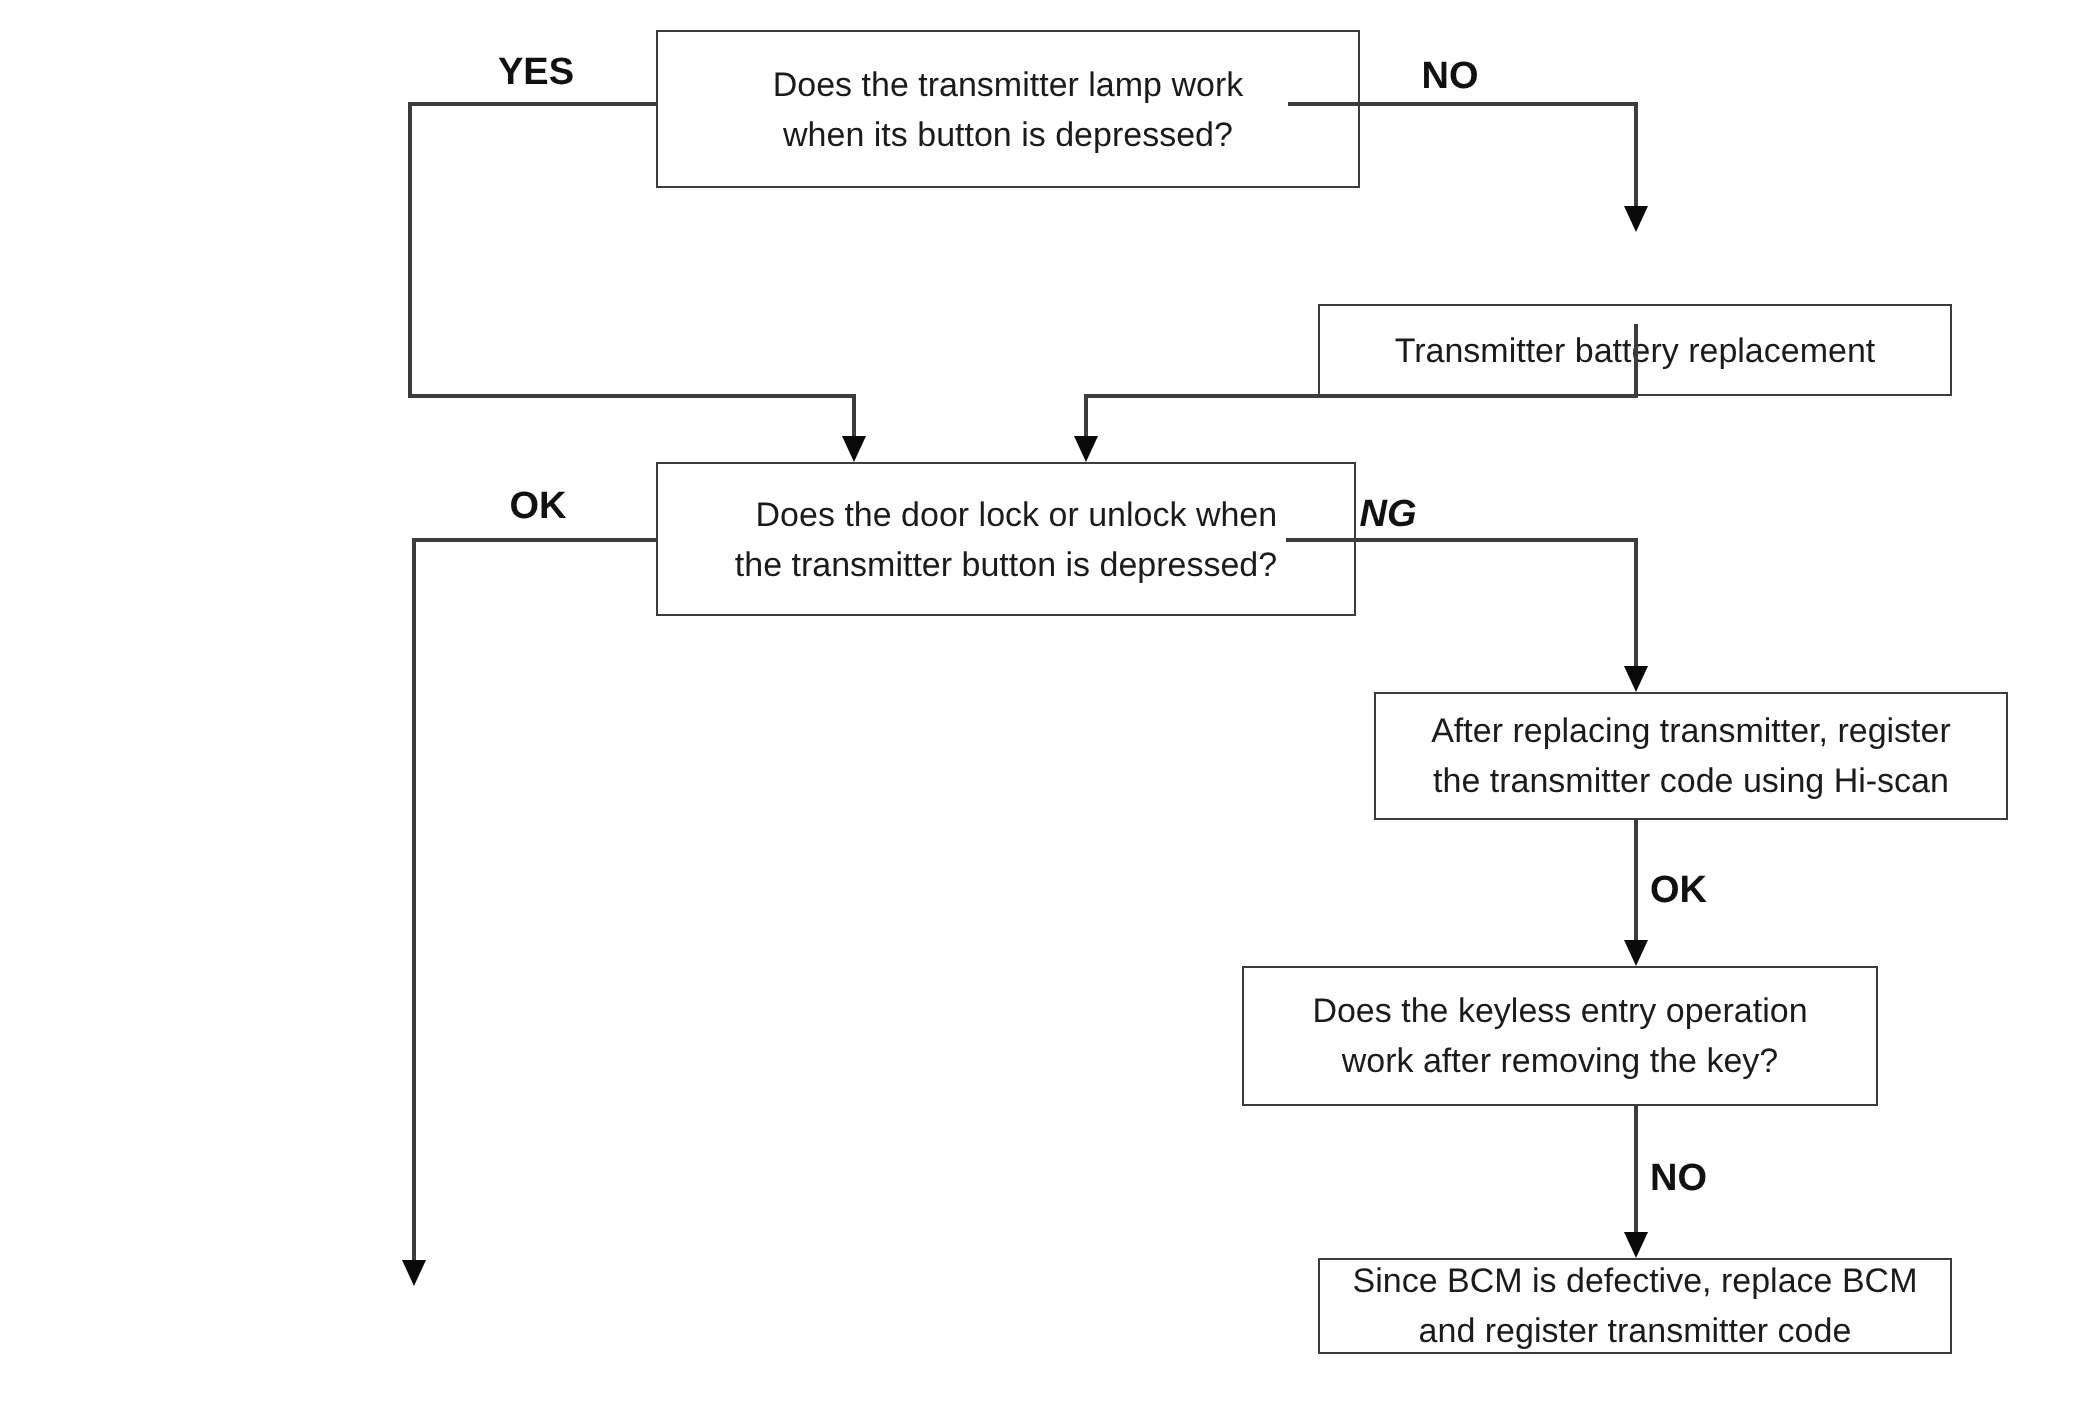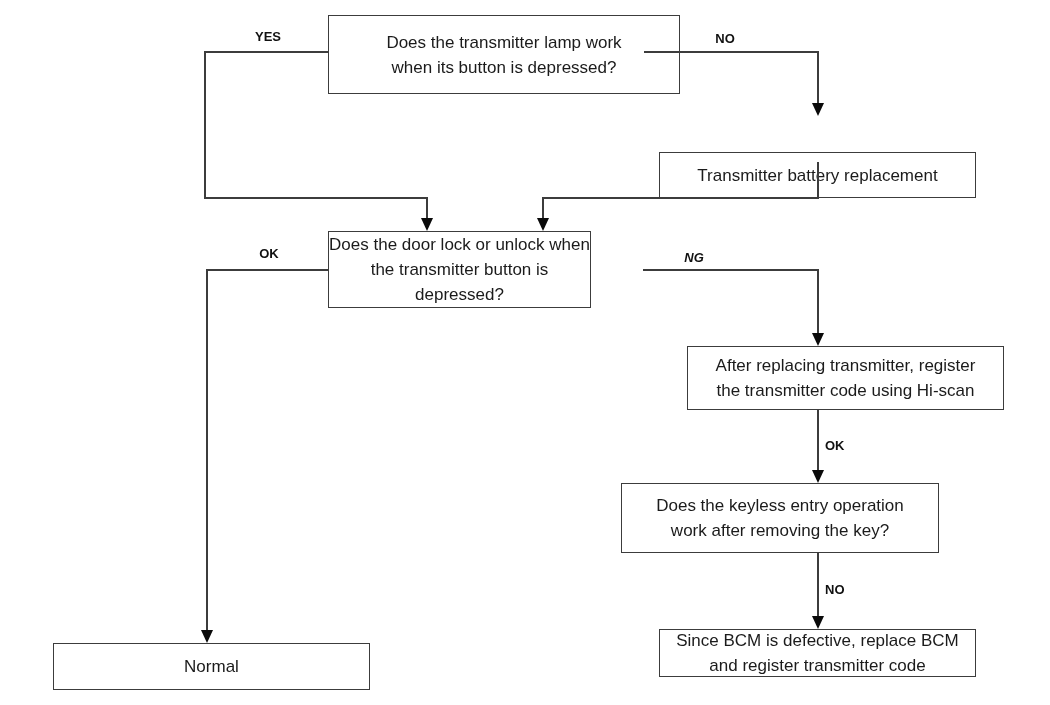--- a/index.html
+++ b/index.html
@@ -30,62 +30,59 @@
   }
   .seg{position:absolute;background:var(--line);}
   .arrow{
     position:absolute;width:0;height:0;
     border-left:6px solid transparent;
     border-right:6px solid transparent;
     border-top:13px solid var(--arrow);
   }
   .lbl{
     position:absolute;
-    font-weight:bold;font-size:13px;line-height:20px;
+    font-weight:bold;font-size:19px;line-height:20px;
     color:#111;
   }
   .lbl.center{width:60px;text-align:center;}
 </style>
 </head>
 <body>
 
 <div class="canvas">
 
   <div class="node" style="left:328px;top:15px;width:352px;height:79px;">
     <span>Does the transmitter lamp work
 when its button is depressed?</span>
   </div>
 
   <div class="node" style="left:659px;top:116px;width:317px;height:46px;margin-top:36px;">
     <span>Transmitter battery replacement</span>
   </div>
 
-  <div class="node" style="left:328px;top:231px;width:263px;height:77px;">
+  <div class="node" style="left:328px;top:231px;width:350px;height:77px;text-align:right;">
     <span>Does the door lock or unlock when
 the transmitter button is depressed?</span>
   </div>
 
   <div class="node" style="left:659px;top:346px;width:317px;height:64px;margin-left:28px;">
     <span>After replacing transmitter, register
 the transmitter code using Hi-scan</span>
   </div>
 
   <div class="node" style="left:621px;top:483px;width:318px;height:70px;">
     <span>Does the keyless entry operation
 work after removing the key?</span>
   </div>
 
   <div class="node" style="left:659px;top:629px;width:317px;height:48px;">
     <span>Since BCM is defective, replace BCM
 and register transmitter code</span>
   </div>
 
-  <div class="node" style="left:53px;top:643px;width:317px;height:47px;">
-    <span>Normal</span>
-  </div>
 
   <div class="seg" style="left:204px;top:51px;width:124px;height:2px;"></div>
   <div class="seg" style="left:204px;top:51px;width:2px;height:148px;"></div>
   <div class="seg" style="left:204px;top:197px;width:224px;height:2px;"></div>
   <div class="seg" style="left:426px;top:197px;width:2px;height:24px;"></div>
   <div class="arrow" style="left:421px;top:218px;"></div>
 
   <div class="seg" style="left:644px;top:51px;width:174px;height:2px;"></div>
   <div class="seg" style="left:817px;top:51px;width:2px;height:54px;"></div>
   <div class="arrow" style="left:812px;top:103px;"></div>

